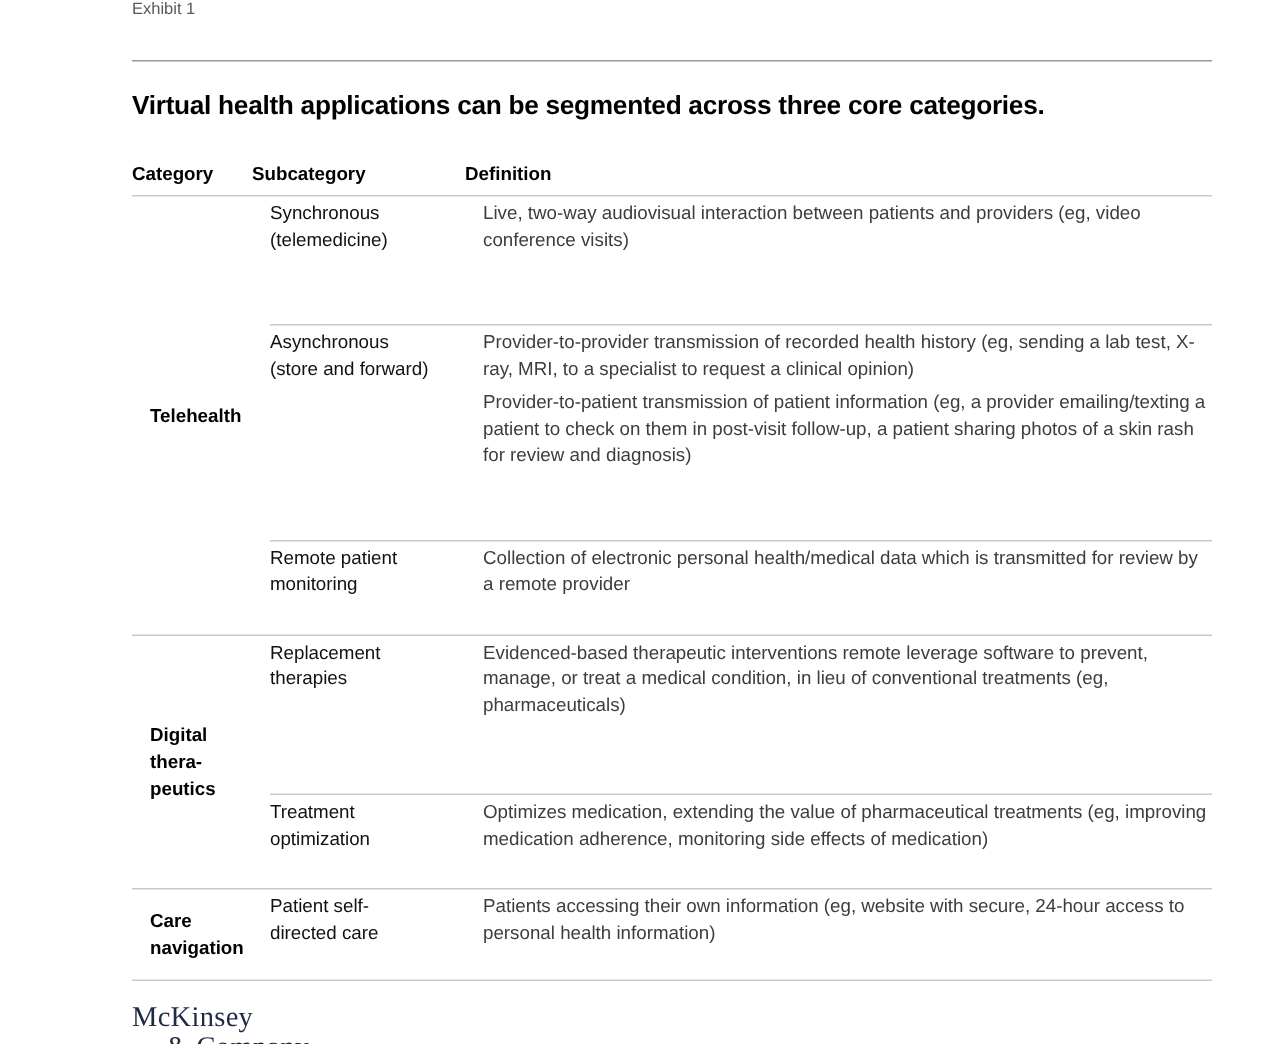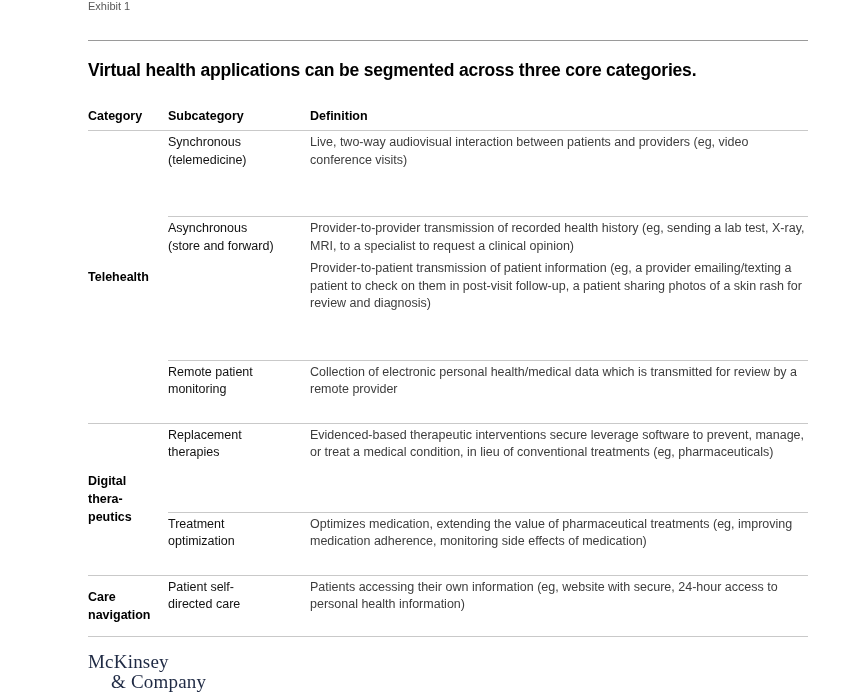--- a/index.html
+++ b/index.html
@@ -49,20 +49,21 @@
 
   .cat-cell {
     width:80px;
     display:flex;
     align-items:center;
     font-size:12.5px;
     font-weight:bold;
     line-height:18px;
     white-space:pre-line;
     color:#000;
+    margin-left:12px;
   }
   .rows { flex:1; }
   .subrow { display:flex; padding-top:3px; }
   .subrow + .subrow { border-top:1px solid var(--rule-light, #c9c9c9);margin-top:43px; }
 
   .sub-cell {
     width:142px;
     padding-right:10px;
     font-size:12.5px;
     line-height:17.5px;
@@ -145,21 +146,21 @@
 
         <div class="group">
           <div class="cat-cell">Digital
 thera-
 peutics</div>
           <div class="rows">
             <div class="subrow pb6">
               <div class="sub-cell">Replacement
 therapies</div>
               <div class="def-cell">
-                <p>Evidenced-based therapeutic interventions secure leverage software to prevent, manage, or treat a medical condition, in lieu of conventional treatments (eg, pharmaceuticals)</p>
+                <p>Evidenced-based therapeutic interventions remote leverage software to prevent, manage, or treat a medical condition, in lieu of conventional treatments (eg, pharmaceuticals)</p>
               </div>
             </div>
             <div class="subrow pb24">
               <div class="sub-cell">Treatment
 optimization</div>
               <div class="def-cell">
                 <p>Optimizes medication, extending the value of pharmaceutical treatments (eg, improving medication adherence, monitoring side effects of medication)</p>
               </div>
             </div>
           </div>

